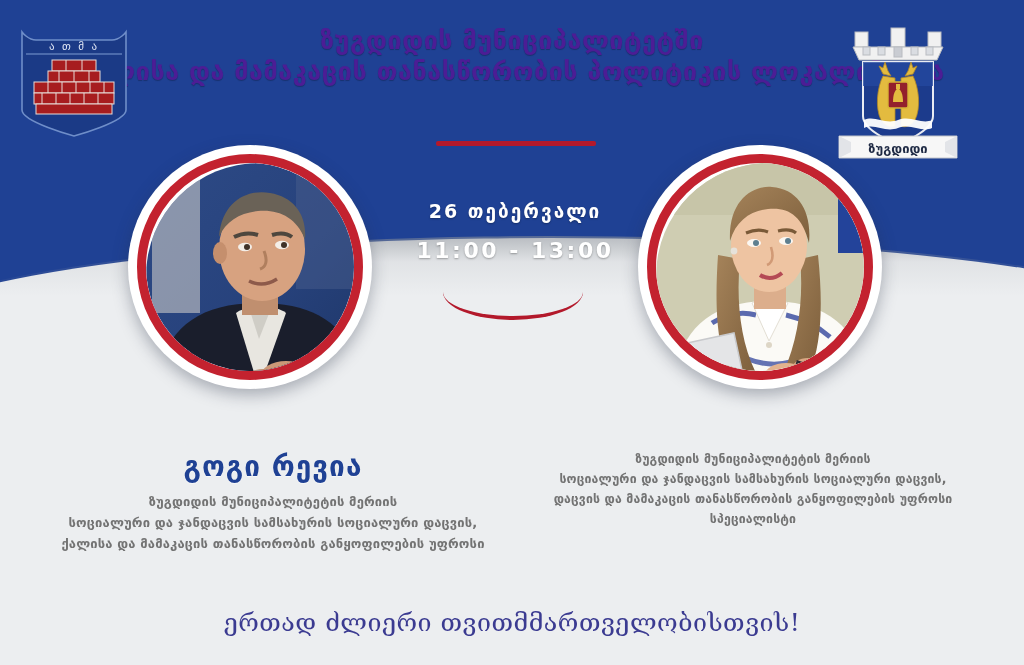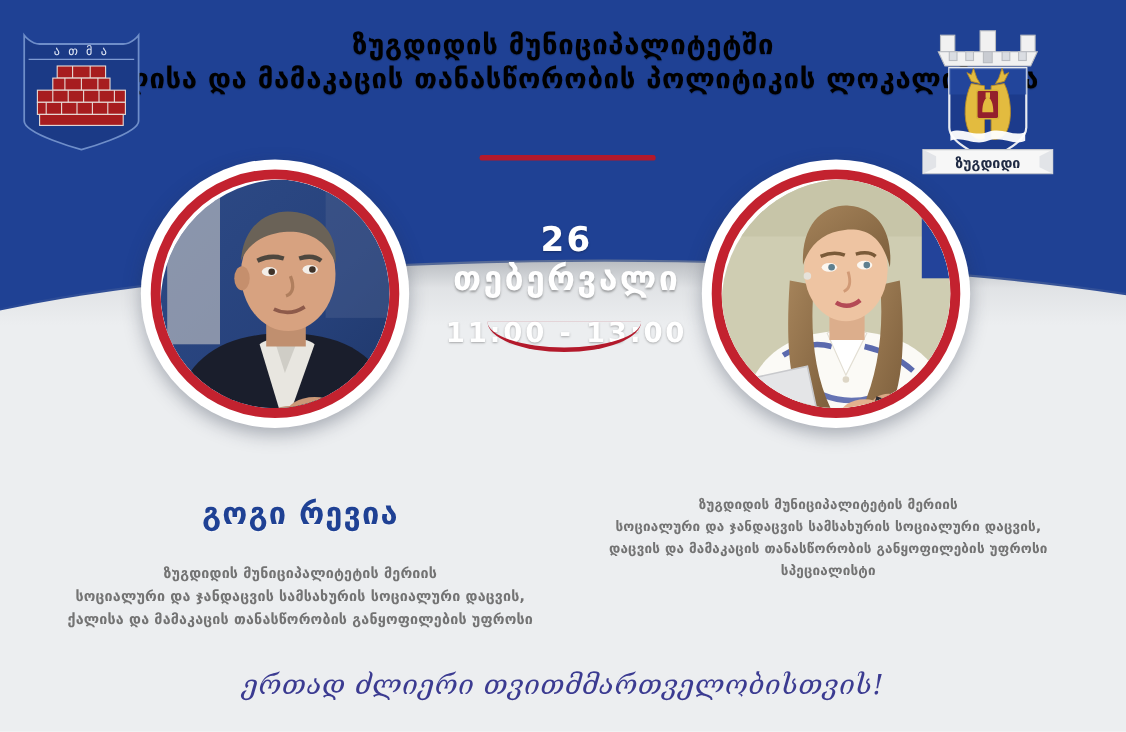--- a/index.html
+++ b/index.html
@@ -62,21 +62,21 @@
 
   
   .header {
     position: absolute;
     left: 0; top: 26px;
     width: 1024px;
     z-index: 12;
     text-align: center;
   }
   .header-line {
-    color: #000000;
+    color: #4c1d95;
     font-family: "DejaVu Sans", sans-serif;
     font-weight: bold;
     letter-spacing: .6px;
     line-height: 1.22;
     text-shadow: 0 1px 1px rgba(0,0,0,.25);
   }
   .header-line-1 { font-size: 25px; }
   .header-line-2 { font-size: 25px; }
 
   
@@ -106,30 +106,30 @@
     position: absolute;
     left: 387px; top: 200px;
     width: 256px;
     text-align: center;
     z-index: 13;
   }
   .date-text {
     color: #ffffff;
     font-family: "DejaVu Sans", sans-serif;
     font-weight: bold;
-    font-size: 31px;
+    font-size: 19px;
     letter-spacing: 2px;
     text-shadow: 0 1px 2px rgba(0,0,0,.3);
   }
   .time-text {
     margin-top: 16px;
     color: #ffffff;
     font-family: "DejaVu Sans", sans-serif;
     font-weight: bold;
-    font-size: 25px;
+    font-size: 22px;
     letter-spacing: 2.5px;
     text-shadow: 0 1px 2px rgba(0,0,0,.3);
   }
   .accent-arc {
     position: absolute;
     left: 443px; top: 292px;
     width: 140px; height: 28px;
     border-bottom: 4px solid #b3192b;
     border-radius: 0 0 50% 50% / 0 0 100% 100%;
     z-index: 13;
@@ -172,21 +172,21 @@
   }
   .speaker.left  { left: 38px;  top: 450px; }
   .speaker.right { left: 518px; top: 450px; }
 
   .speaker-name {
     color: #1f4194;
     font-family: "DejaVu Sans", sans-serif;
     font-weight: bold;
     font-size: 28px;
     letter-spacing: 1px;
-    margin-bottom: 28px;
+    margin-bottom: 8px;
     text-shadow: 0 1px 1px rgba(255,255,255,.6);
   }
   .speaker-title-line {
     color: #737373;
     font-family: "DejaVu Sans", sans-serif;
     font-weight: bold;
     font-size: 13px;
     line-height: 1.62;
     letter-spacing: .15px;
   }
@@ -194,21 +194,20 @@
 
   
   .slogan {
     position: absolute;
     left: 0; top: 608px;
     width: 1024px;
     text-align: center;
     z-index: 12;
     color: #3b3b91;
     font-family: "DejaVu Serif", serif;
-    font-style: italic;
     font-size: 25px;
     letter-spacing: .5px;
   }
 </style>
 </head>
 <body>
 
 <div id="banner">
 
   <div class="bg-blue"></div>

